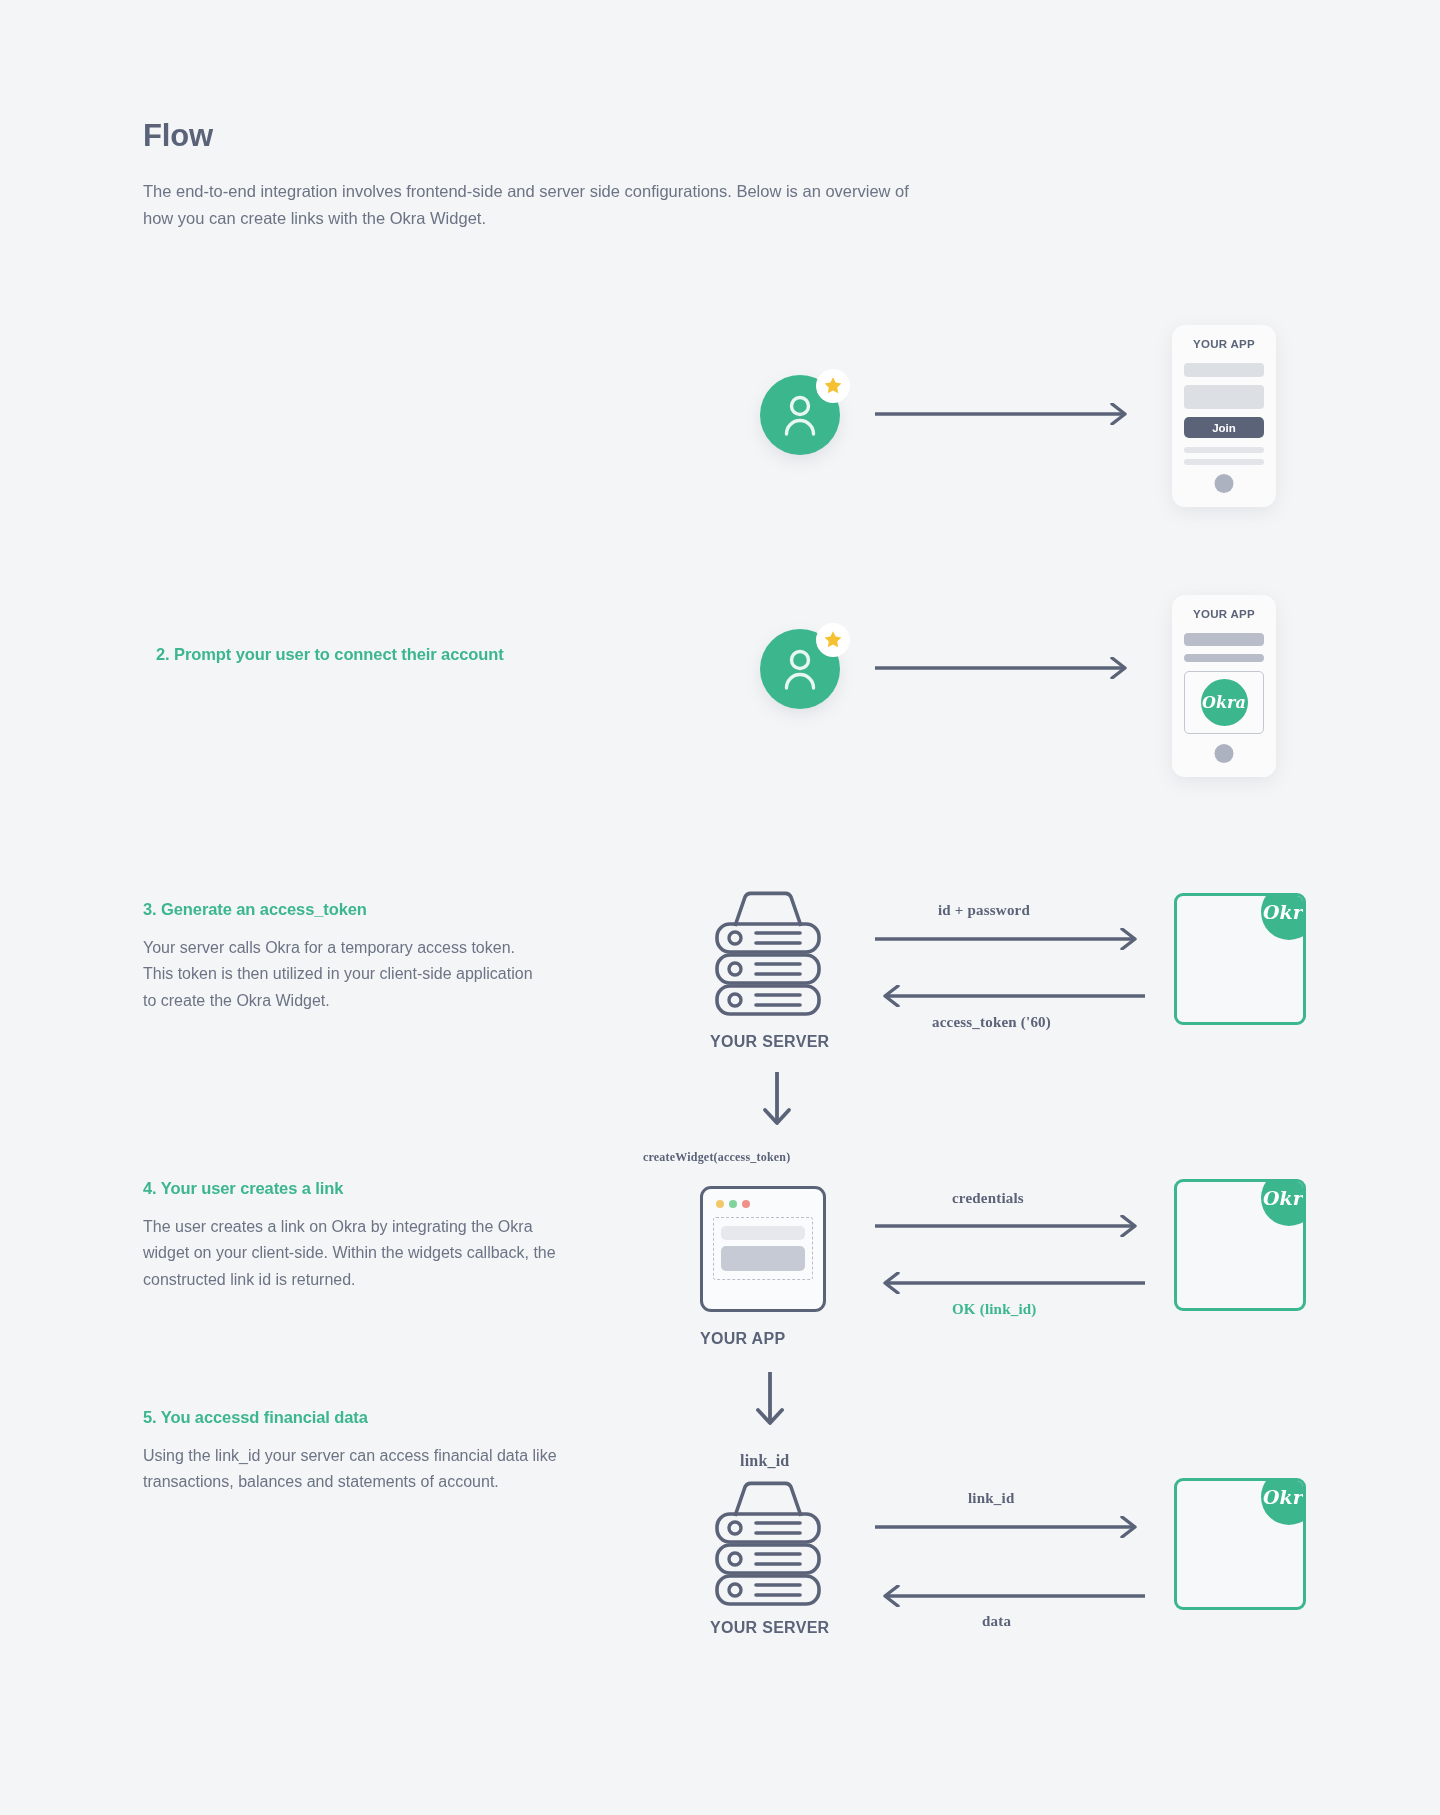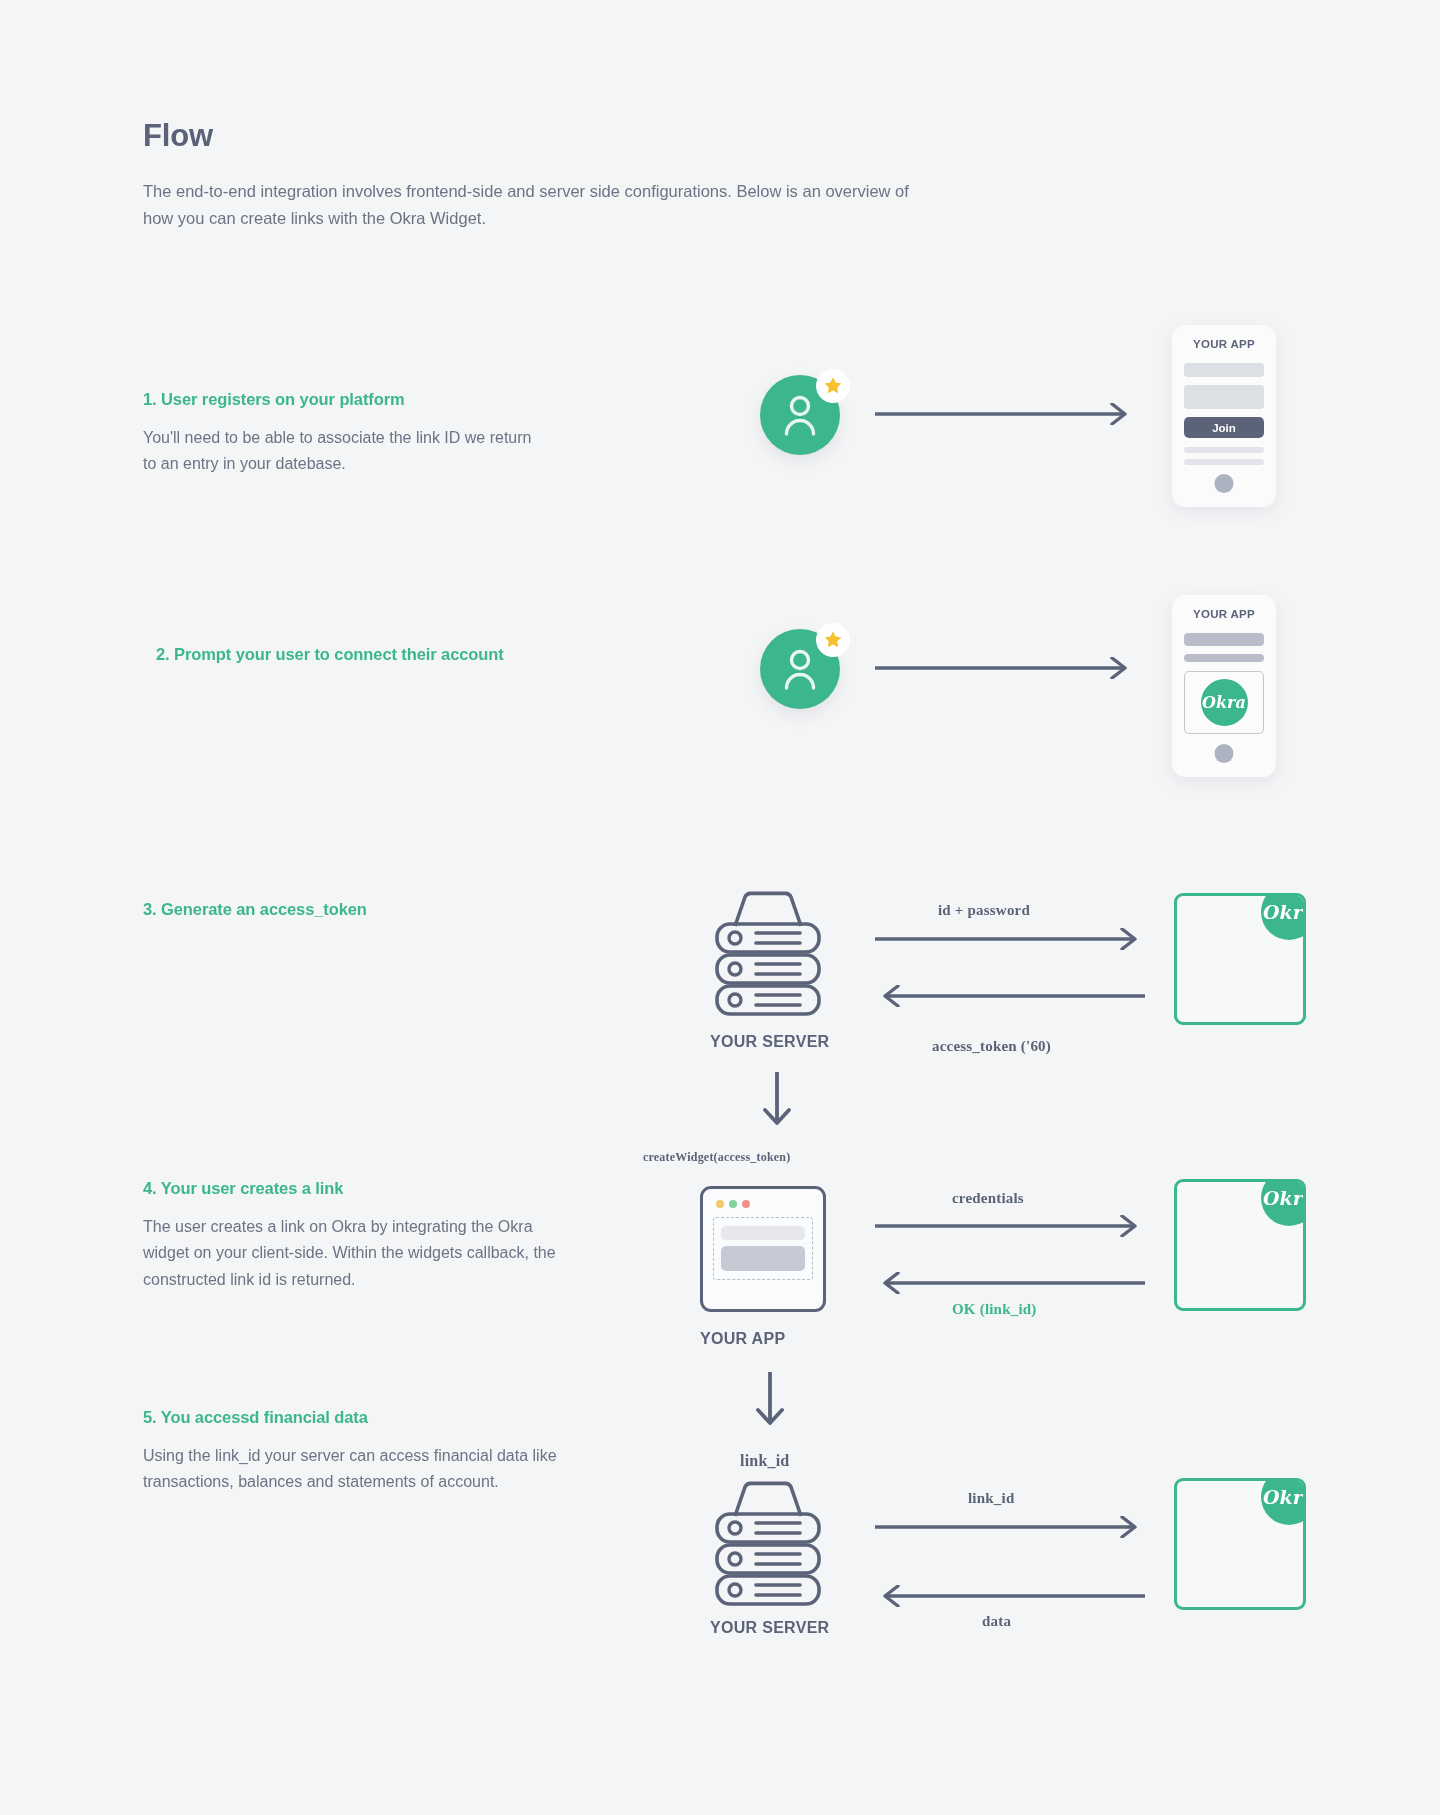--- a/index.html
+++ b/index.html
@@ -124,24 +124,20 @@
 </head>
 <body>
 
 <div class="page">
 
   <div class="header">
     <div class="page-title">Flow</div>
     <div class="page-intro">The end-to-end integration involves frontend-side and server side configurations. Below is an overview of how you can create links with the Okra Widget.</div>
   </div>
 
-  <div class="step-text" style="left:143px; top:390px;">
-    <div class="step-heading">1. User registers on your platform</div>
-    <div class="step-body" style="width:400px;">You'll need to be able to associate the link ID we return to an entry in your datebase.</div>
-  </div>
 
   <div class="avatar-wrap" style="left:760px; top:375px;">
     <div class="avatar-circle">
       <svg width="42" height="44" viewBox="0 0 42 44">
         <circle cx="21" cy="13" r="8.5" fill="none" stroke="#e9f7f1" stroke-width="3.4"></circle>
         <path d="M7.5 41 a13.5 13.5 0 0 1 27 0" fill="none" stroke="#e9f7f1" stroke-width="3.4" stroke-linecap="round"></path>
       </svg>
     </div>
     <div class="avatar-badge">
       <svg width="20" height="20" viewBox="0 0 20 20">
@@ -197,20 +193,21 @@
     <div class="phone-bar" style="height:13px; margin-top:13px; background:#b9bdca;"></div>
     <div class="phone-bar" style="height:8px; margin-top:8px; background:#b9bdca;"></div>
     <div class="phone-widget-box" style="margin-top:9px;">
       <div class="okra-logo-circle" style="width:47px;height:47px;font-size:16px;">Okra</div>
     </div>
     <div class="phone-home"></div>
   </div>
 
   <div class="step-text" style="left:143px; top:900px; width:470px;">
     <div class="step-heading">3. Generate an access_token</div>
+    <div class="step-body" style="width:400px;">Your server calls Okra for a temporary access token. This token is then utilized in your client-side application to create the Okra Widget.</div>
   </div>
 
   <div class="server" style="left:712px; top:890px;">
     <svg width="112" height="130" viewBox="0 0 112 130">
       <path d="M23 36 L33 7 a6 6 0 0 1 5.5 -3.6 h35 a6 6 0 0 1 5.5 3.6 L89 36" fill="none" stroke="#5b6379" stroke-width="3.6" stroke-linejoin="round"></path>
       <rect x="5" y="34" width="102" height="28" rx="13" fill="none" stroke="#5b6379" stroke-width="3.6"></rect>
       <circle cx="23" cy="48" r="6" fill="none" stroke="#5b6379" stroke-width="3.4"></circle>
       <line x1="44" y1="43" x2="88" y2="43" stroke="#5b6379" stroke-width="3.6" stroke-linecap="round"></line>
       <line x1="44" y1="53" x2="88" y2="53" stroke="#5b6379" stroke-width="3.6" stroke-linecap="round"></line>
       <rect x="5" y="65" width="102" height="28" rx="13" fill="none" stroke="#5b6379" stroke-width="3.6"></rect>
@@ -231,21 +228,21 @@
       <line x1="0" y1="11" x2="258" y2="11" stroke="#5b6379" stroke-width="3.4"></line>
       <polyline points="247,1 260,11 247,21" fill="none" stroke="#5b6379" stroke-width="3.4" stroke-linecap="round" stroke-linejoin="round"></polyline>
     </svg>
   </div>
   <div class="arrow-h" style="left:875px; top:985px;">
     <svg width="270" height="22" viewBox="0 0 270 22">
       <line x1="12" y1="11" x2="270" y2="11" stroke="#5b6379" stroke-width="3.4"></line>
       <polyline points="23,1 10,11 23,21" fill="none" stroke="#5b6379" stroke-width="3.4" stroke-linecap="round" stroke-linejoin="round"></polyline>
     </svg>
   </div>
-  <div class="arrow-label" style="left:932px; top:1014px;margin-top:24px;">access_token ('60)</div>
+  <div class="arrow-label" style="left:932px; top:1014px;">access_token ('60)</div>
 
   <div class="okra-box" style="left:1174px; top:893px;">
     <div class="okra-logo-circle">Okra</div>
   </div>
 
   <div class="arrow-down" style="left:755px; top:1072px;">
     <svg width="44" height="60" viewBox="0 0 44 60">
       <line x1="22" y1="0" x2="22" y2="48" stroke="#5b6379" stroke-width="3.8"></line>
       <polyline points="10,38 22,51 34,38" fill="none" stroke="#5b6379" stroke-width="3.8" stroke-linecap="round" stroke-linejoin="round"></polyline>
     </svg>

